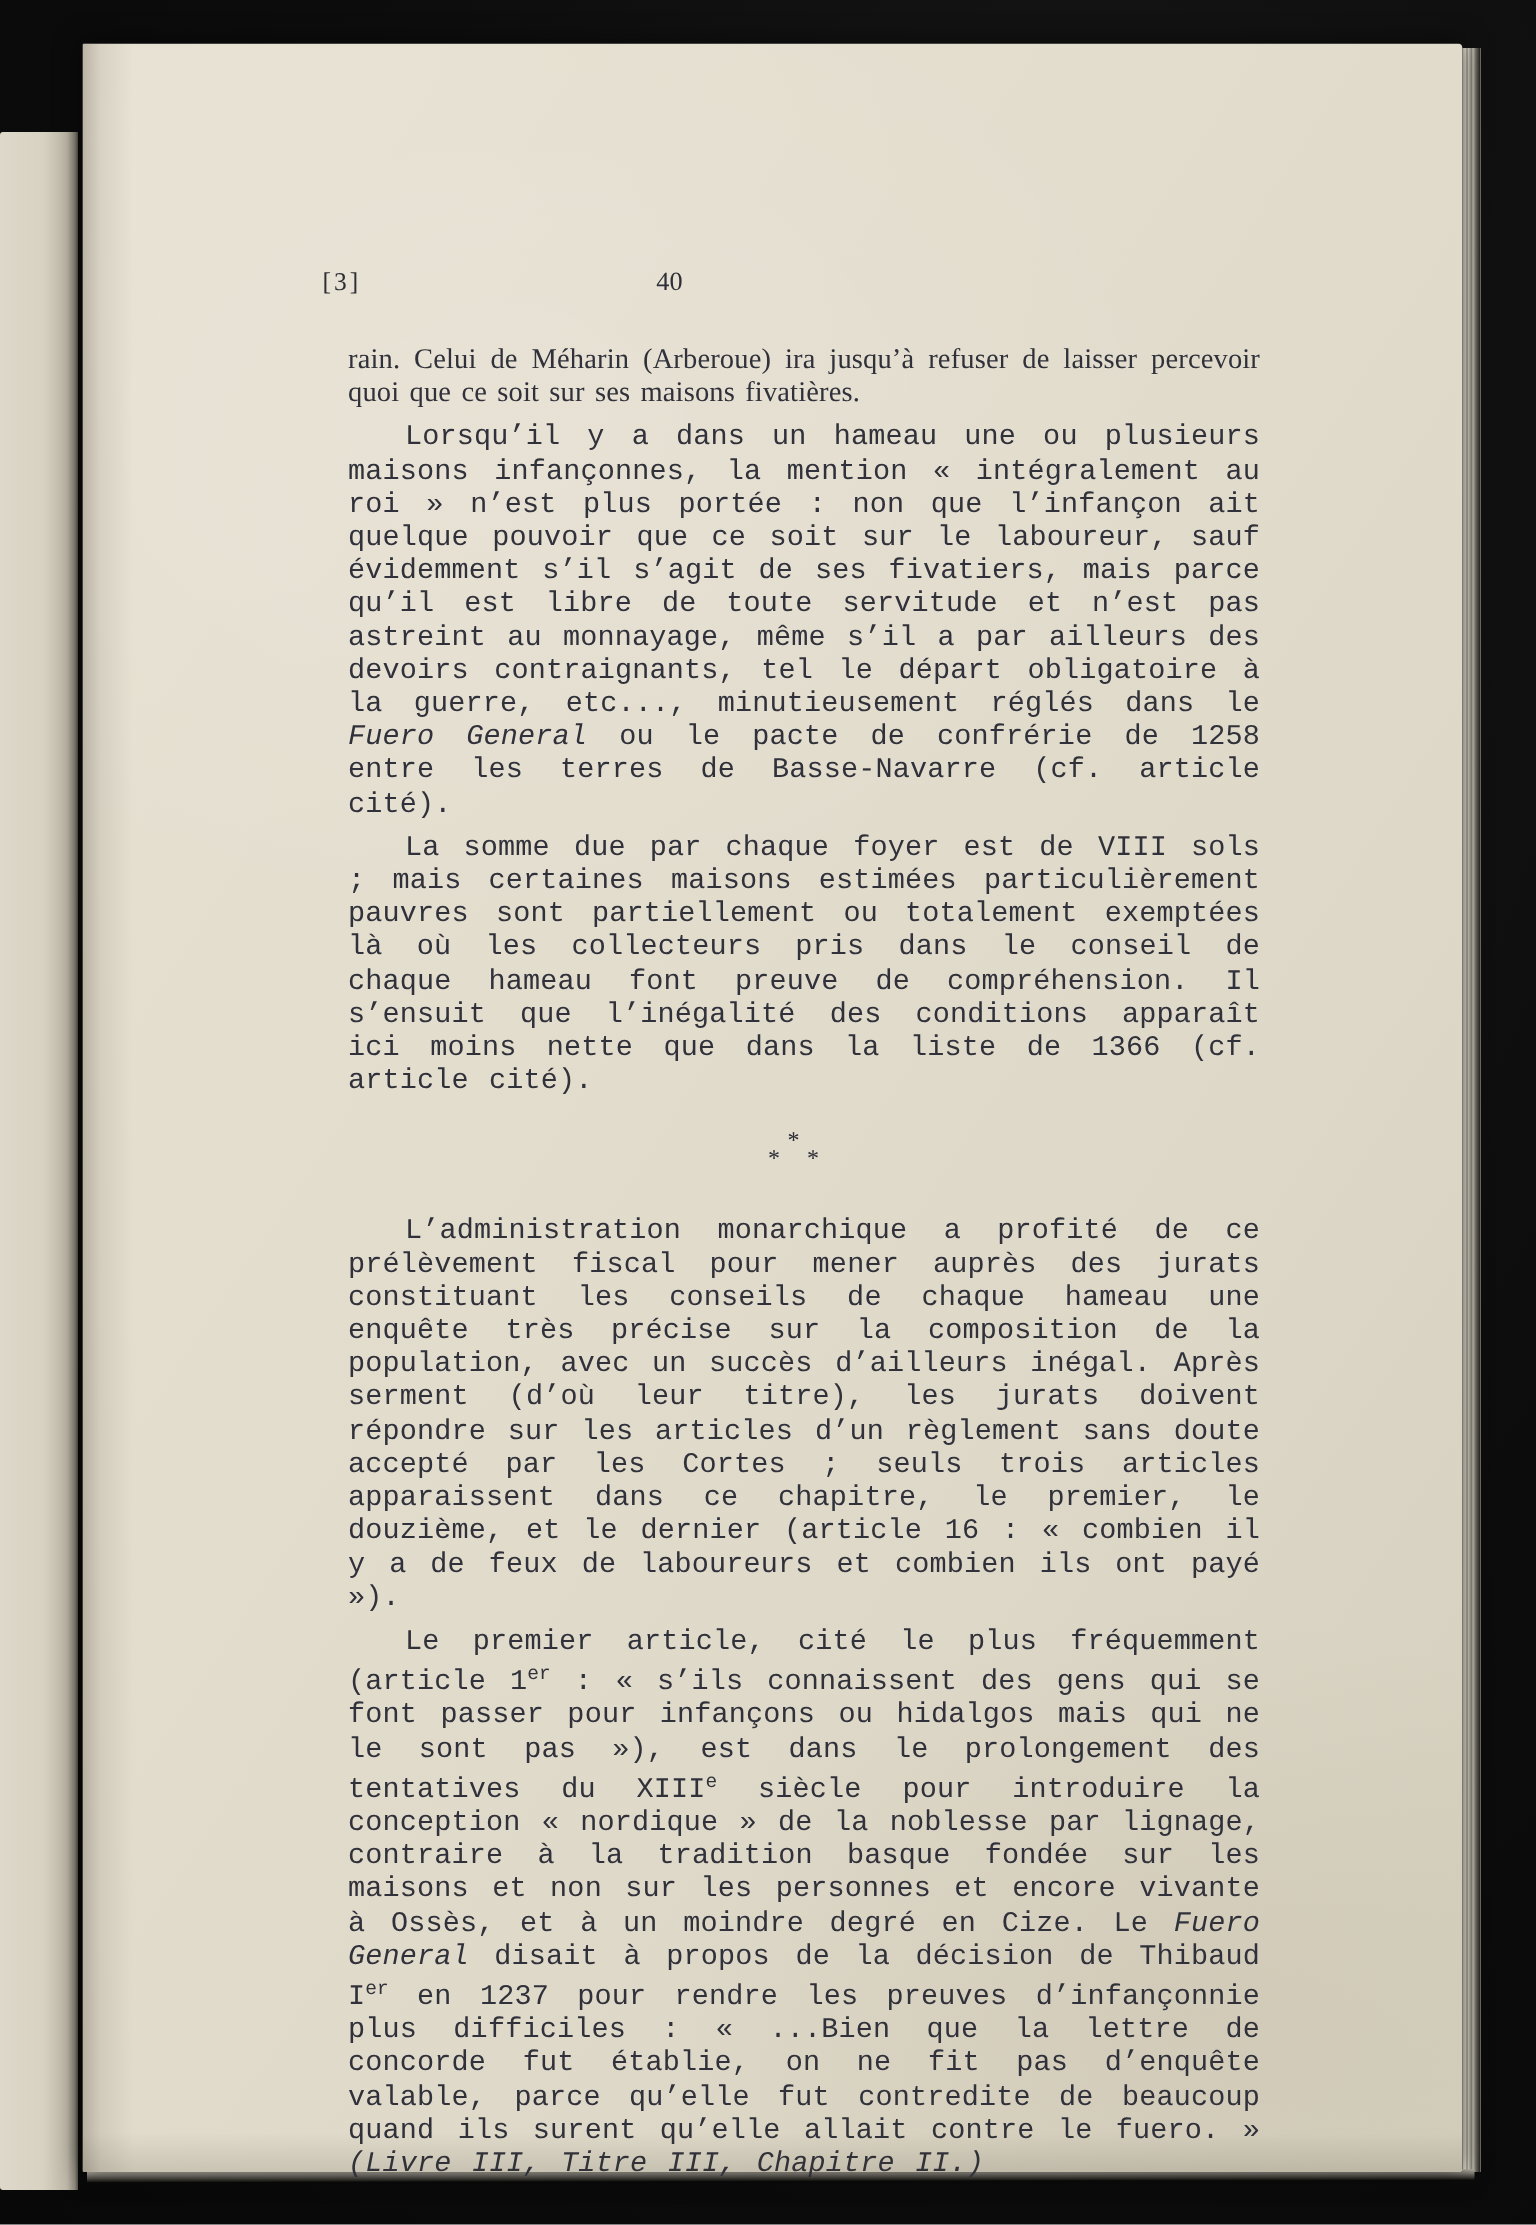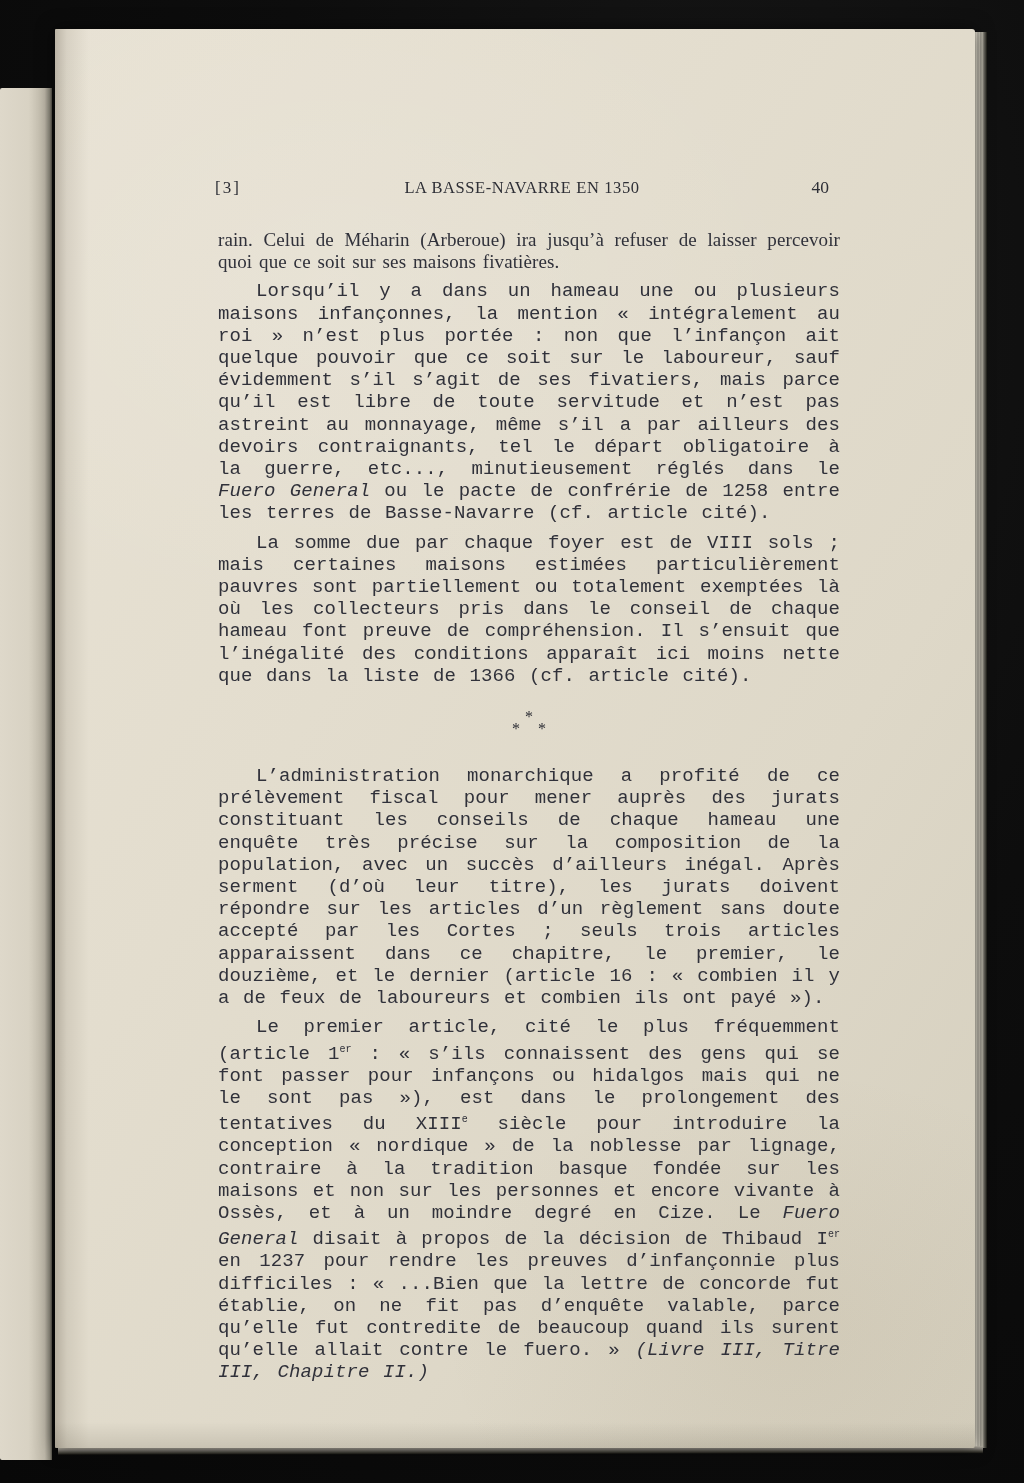--- a/index.html
+++ b/index.html
@@ -111,25 +111,25 @@
     position: absolute;
     left: 163px; top: 200px;
     width: 622px;
     font-size: 19px;
     line-height: 22.2px;
     text-align: justify;
     color: #30313a;
     word-spacing: 2px;
     letter-spacing: 0.1px;
   }
-  .body-text p { margin: 0 0 7px 0; }
+  .body-text p { margin: 0 0 7px 14px; }
   .body-text p.indent { text-indent: 38px; font-family: Liberation Mono, monospace; }
   .seg-italic { font-style: italic; }
   .seg-super {
-    font-size: 10px;
+    font-size: 13px;
     vertical-align: 7px;
     letter-spacing: 0;
   }
 
   .asterism {
     margin: 24px 0 30px 0;
     text-align: center;
     color: #2c2d34;
     font-size: 16px;
     line-height: 12px;
@@ -142,21 +142,20 @@
 <div class="scene">
 
   <div class="facing-page"></div>
   <div class="stack-right"></div>
   <div class="stack-bottom"></div>
 
   <div class="page">
 
     <div class="running-head">
       <span class="section-ref">[3]</span>
-      <span class="head-title">LA BASSE-NAVARRE EN 1350</span>
       <span class="folio">40</span>
     </div>
 
     <div class="body-text">
       <p><span>rain. Celui de Méharin (Arberoue) ira jusqu’à refuser de laisser percevoir quoi que ce soit sur ses maisons fivatières.</span></p>
       <p class="indent"><span>Lorsqu’il y a dans un hameau une ou plusieurs maisons infançonnes, la mention « intégralement au roi » n’est plus portée : non que l’infançon ait quelque pouvoir que ce soit sur le laboureur, sauf évidemment s’il s’agit de ses fivatiers, mais parce qu’il est libre de toute servitude et n’est pas astreint au monnayage, même s’il a par ailleurs des devoirs contraignants, tel le départ obligatoire à la guerre, etc..., minutieusement réglés dans le </span><span class="seg-italic">Fuero General</span><span> ou le pacte de confrérie de 1258 entre les terres de Basse-Navarre (cf. article cité).</span></p>
       <p class="indent"><span>La somme due par chaque foyer est de VIII sols ; mais certaines maisons estimées particulièrement pauvres sont partiellement ou totalement exemptées là où les collecteurs pris dans le conseil de chaque hameau font preuve de compréhension. Il s’ensuit que l’inégalité des conditions apparaît ici moins nette que dans la liste de 1366 (cf. article cité).</span></p>
 
       <div class="asterism">
         <div class="row1">*</div>

